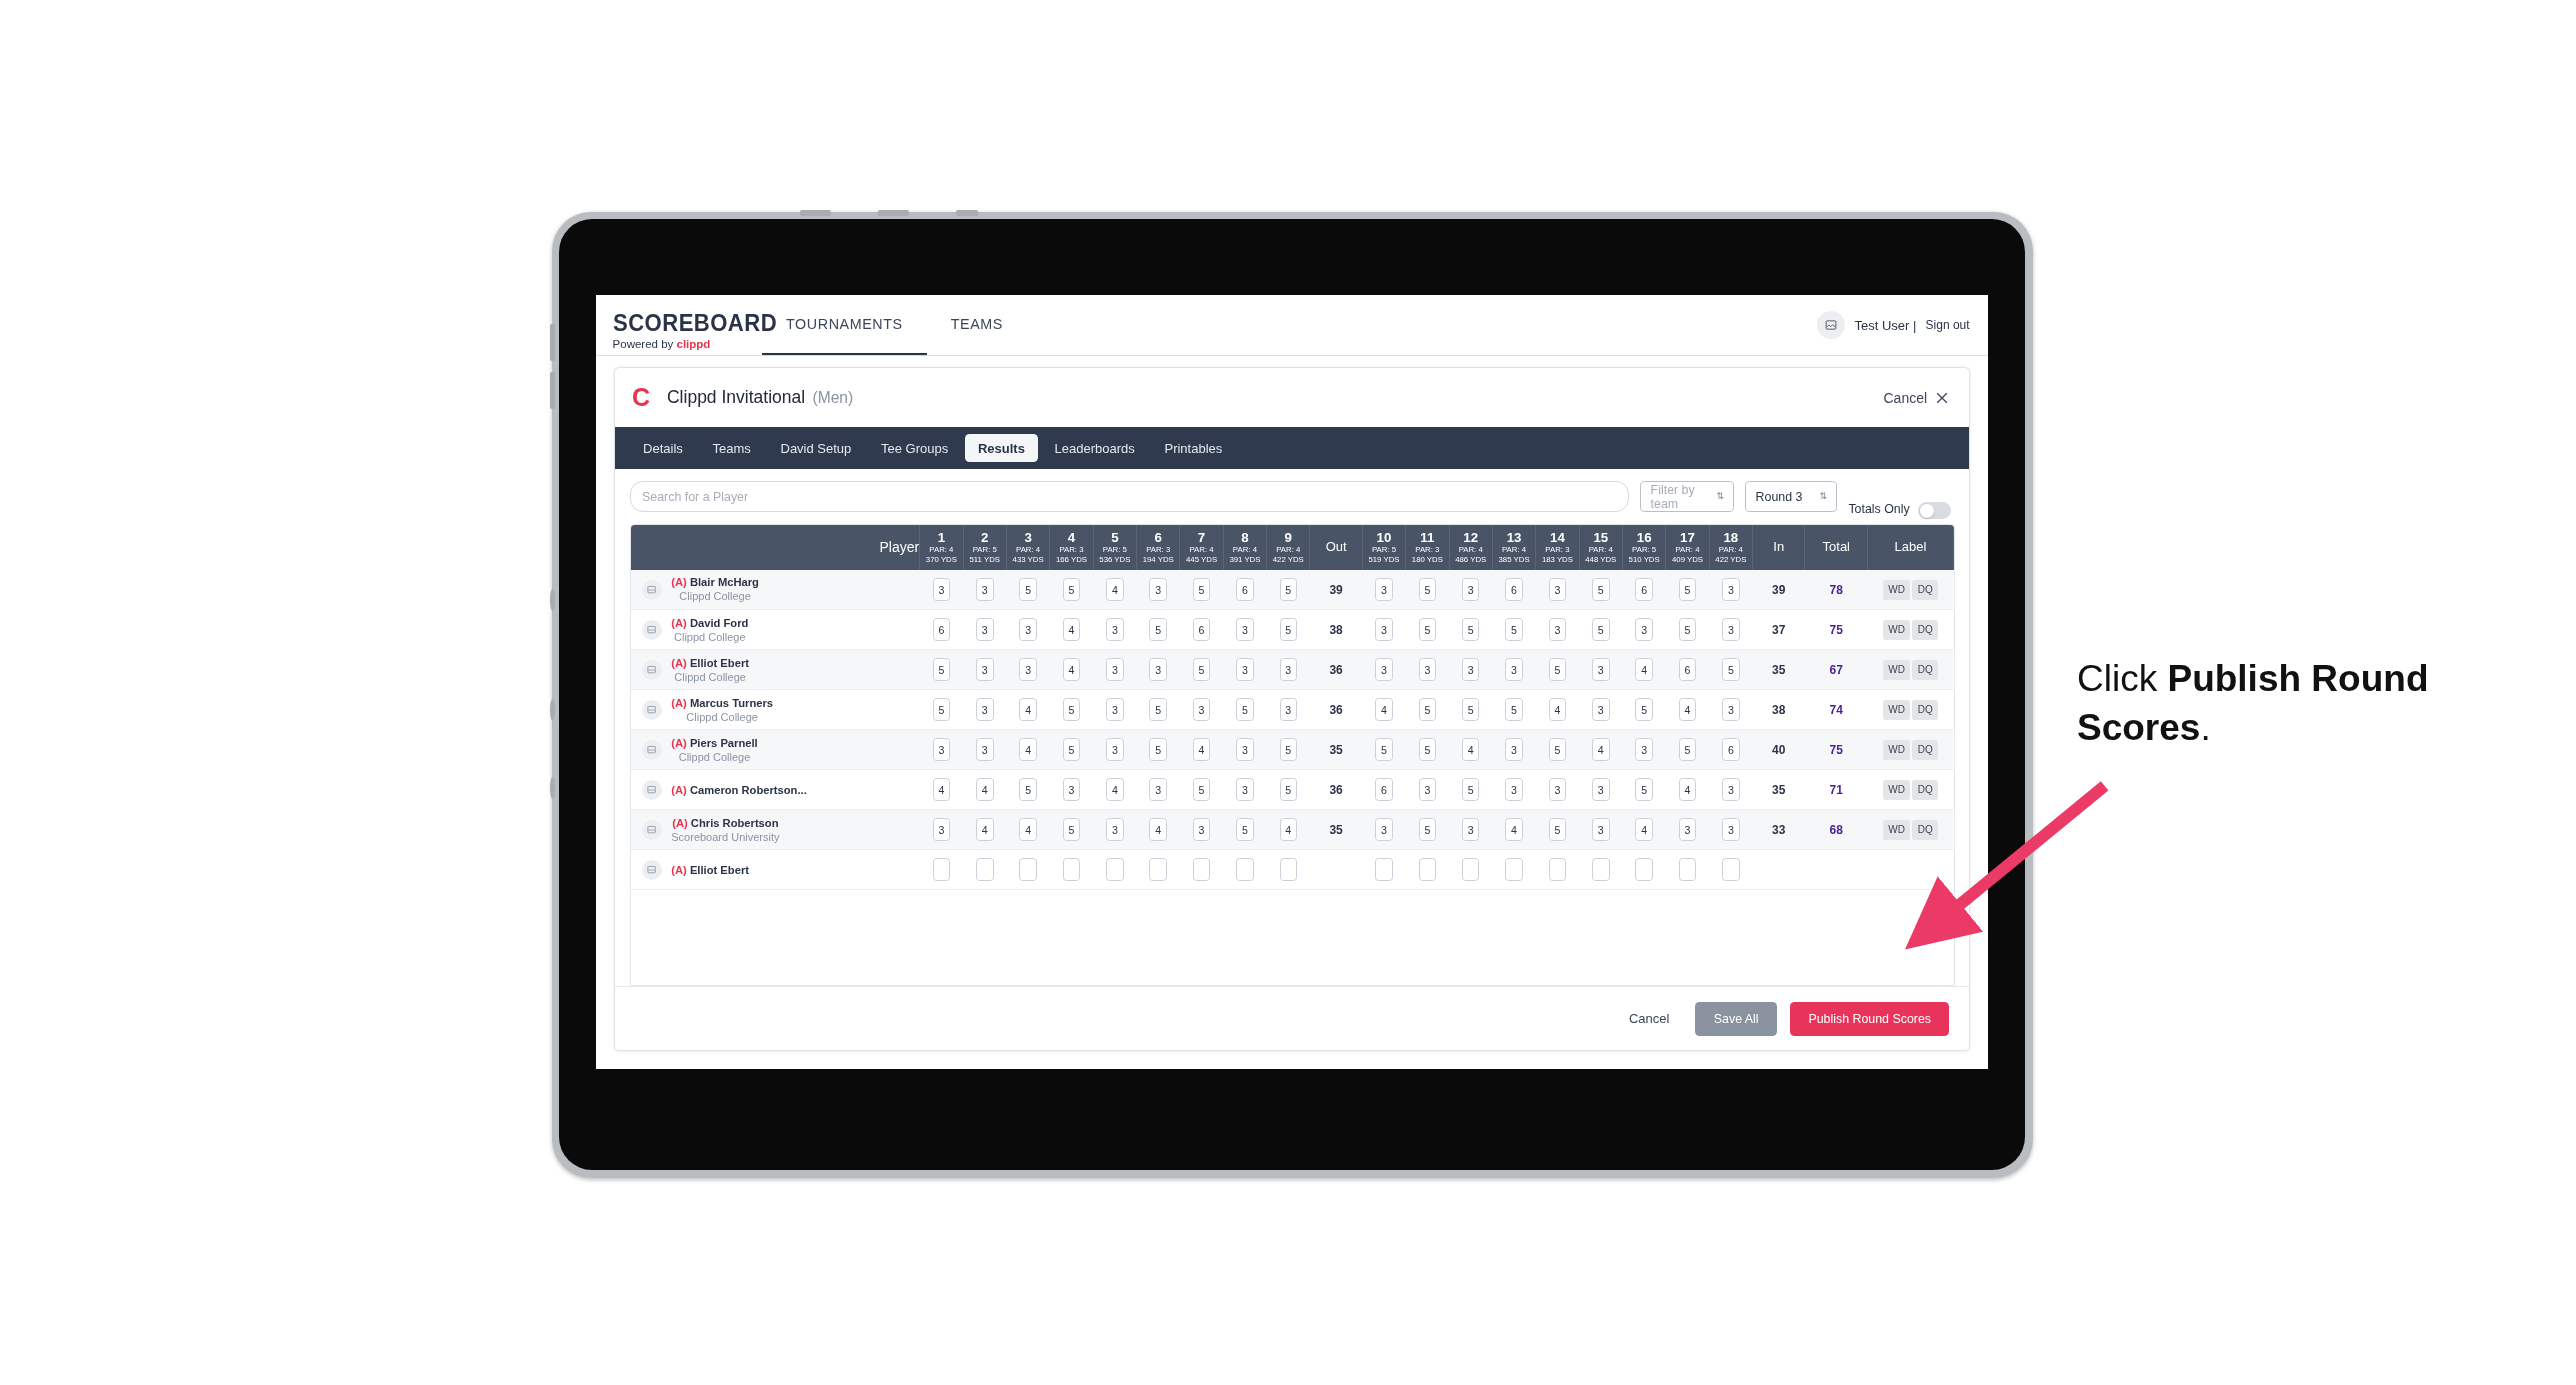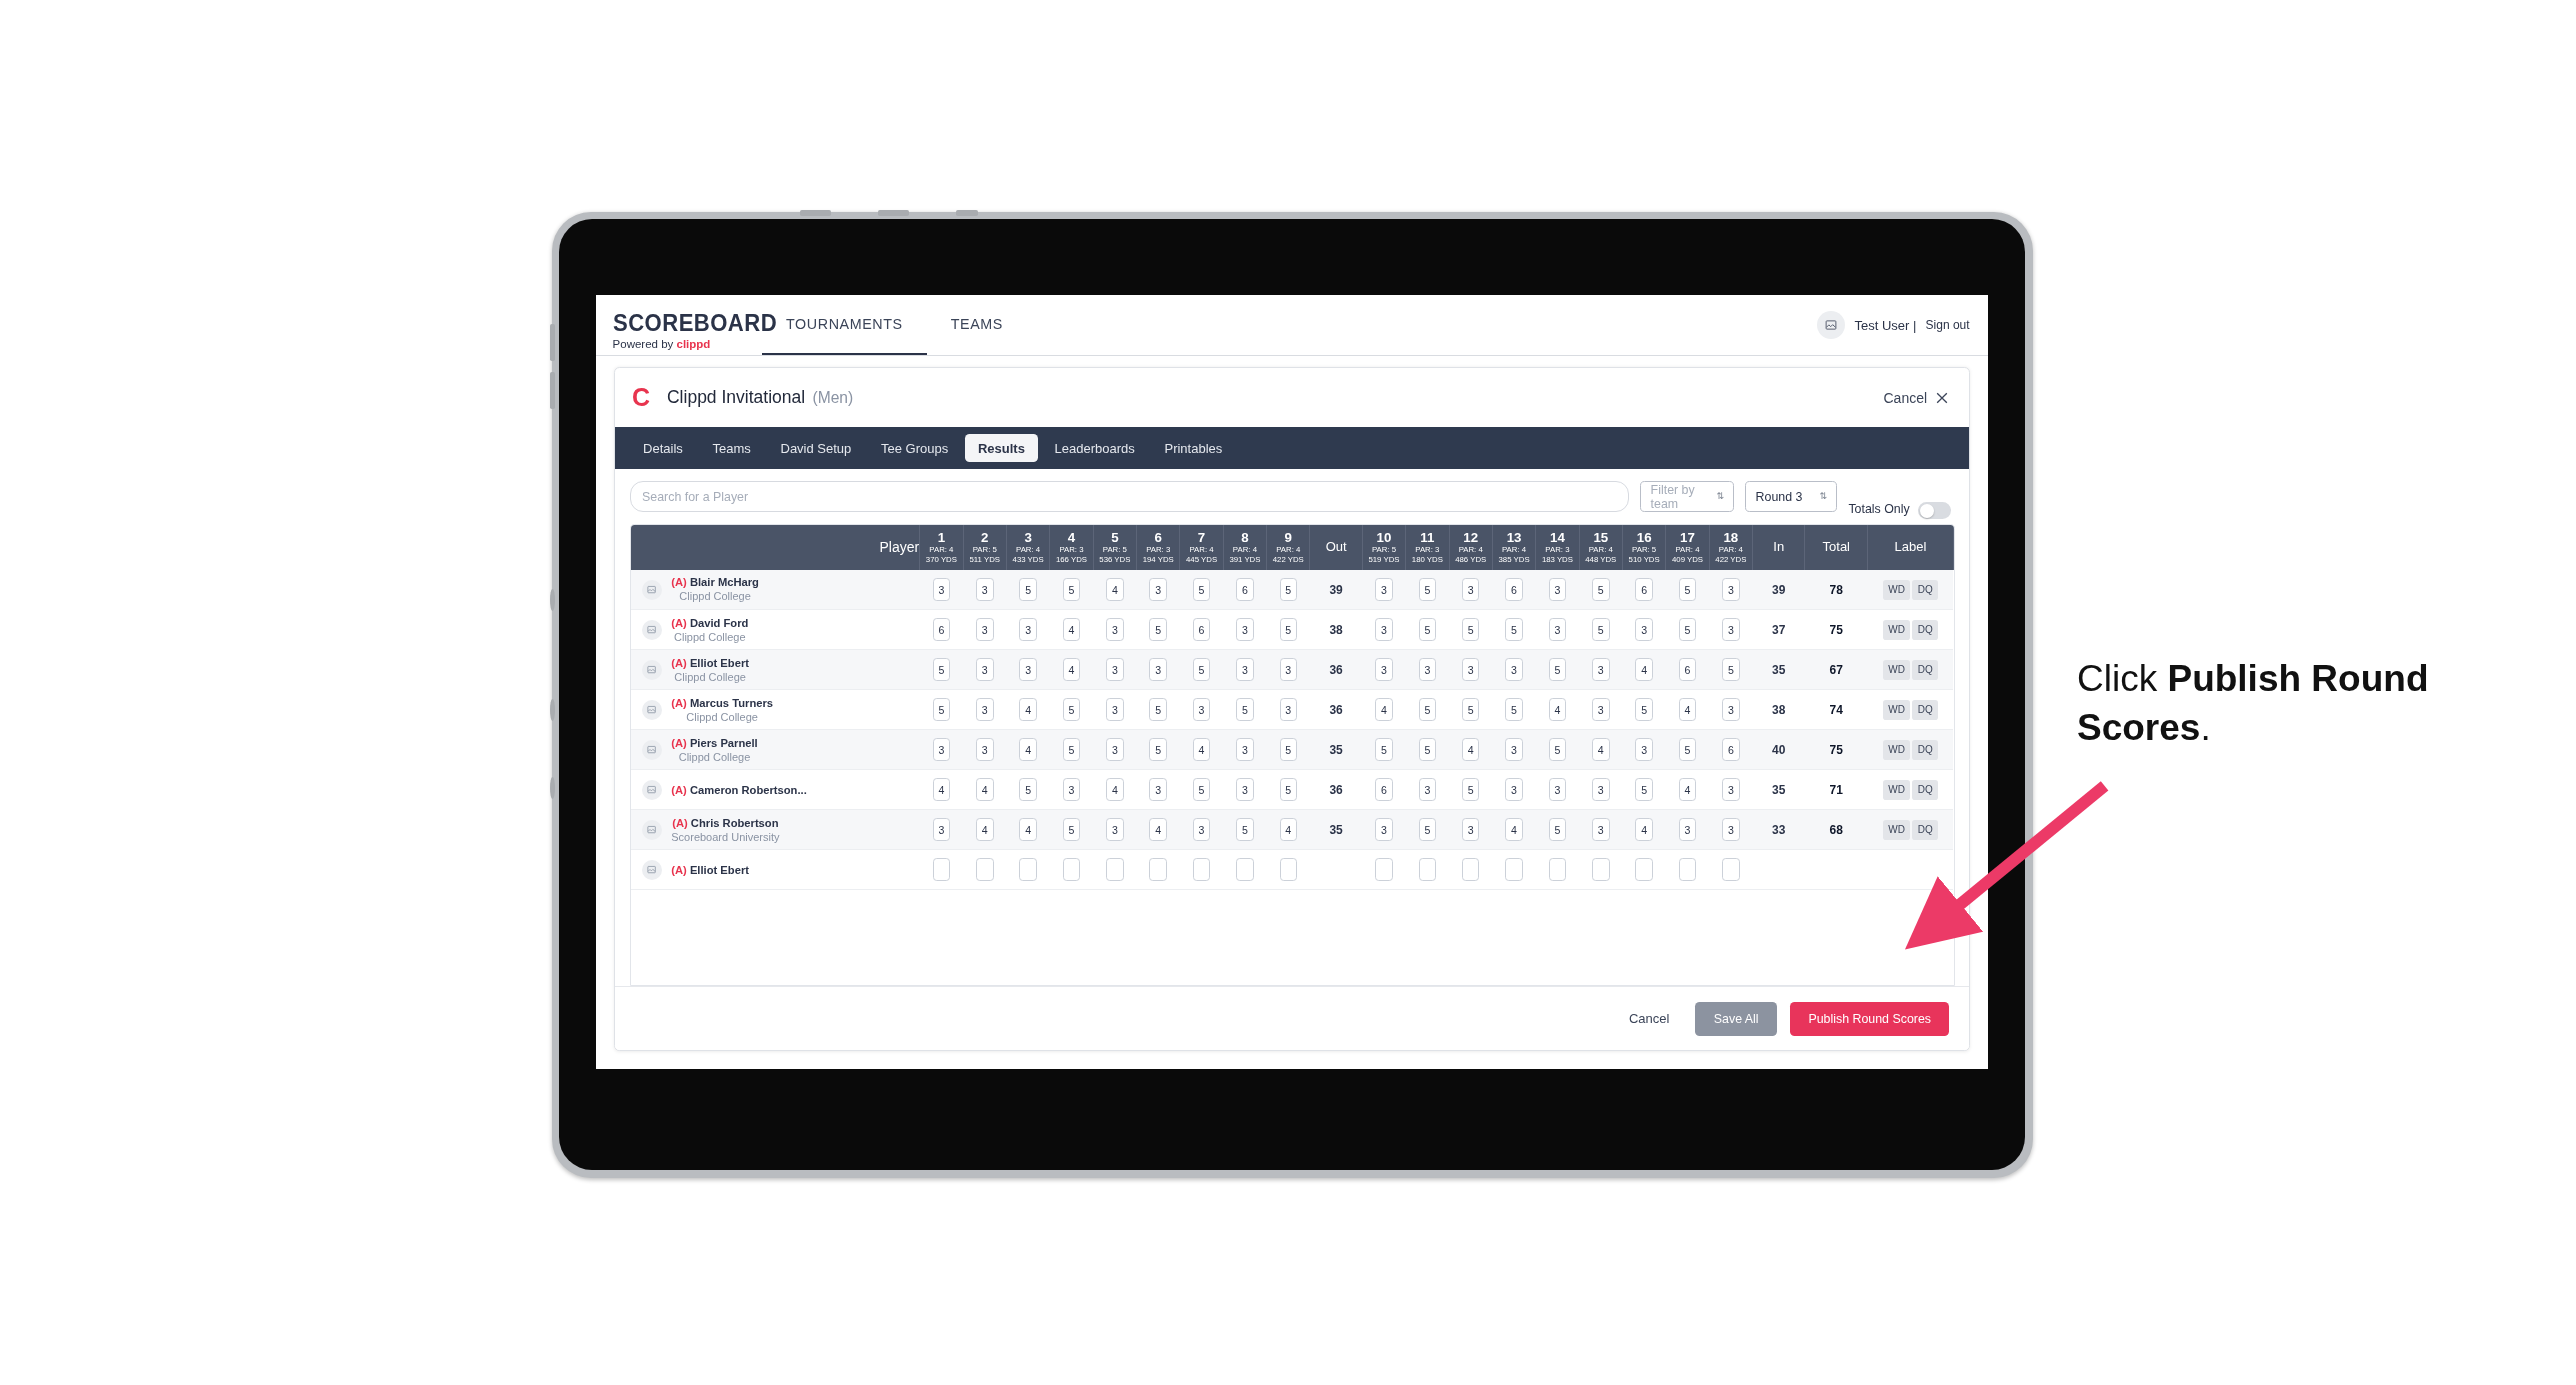--- a/index.html
+++ b/index.html
@@ -230,21 +230,21 @@
   .score-box {
     width: 17.5px; height: 23px;
     margin: 0 auto;
     border: 0.9px solid #ccd1d9;
     border-radius: 3.7px;
     background: #ffffff;
     font-size: 10.6px; color: #2b3348;
     display: flex; align-items: center; justify-content: center;
   }
   td.agg-cell { font-size: 12px; font-weight: 700; color: #2b3348; }
-  td.total-cell { font-size: 12px; font-weight: 700; color: #0f172a; }
+  td.total-cell { font-size: 12px; font-weight: 700; color: #4c1d95; }
   td.label-cell { padding: 0 !important; }
   .label-inner { display: flex; justify-content: center; gap: 1.8px; }
   .lbl-chip {
     background: #e3e5e9; color: #3b4458;
     font-size: 10px;
     padding: 4.6px 5.5px;
     border-radius: 2.8px;
   }
 
   

